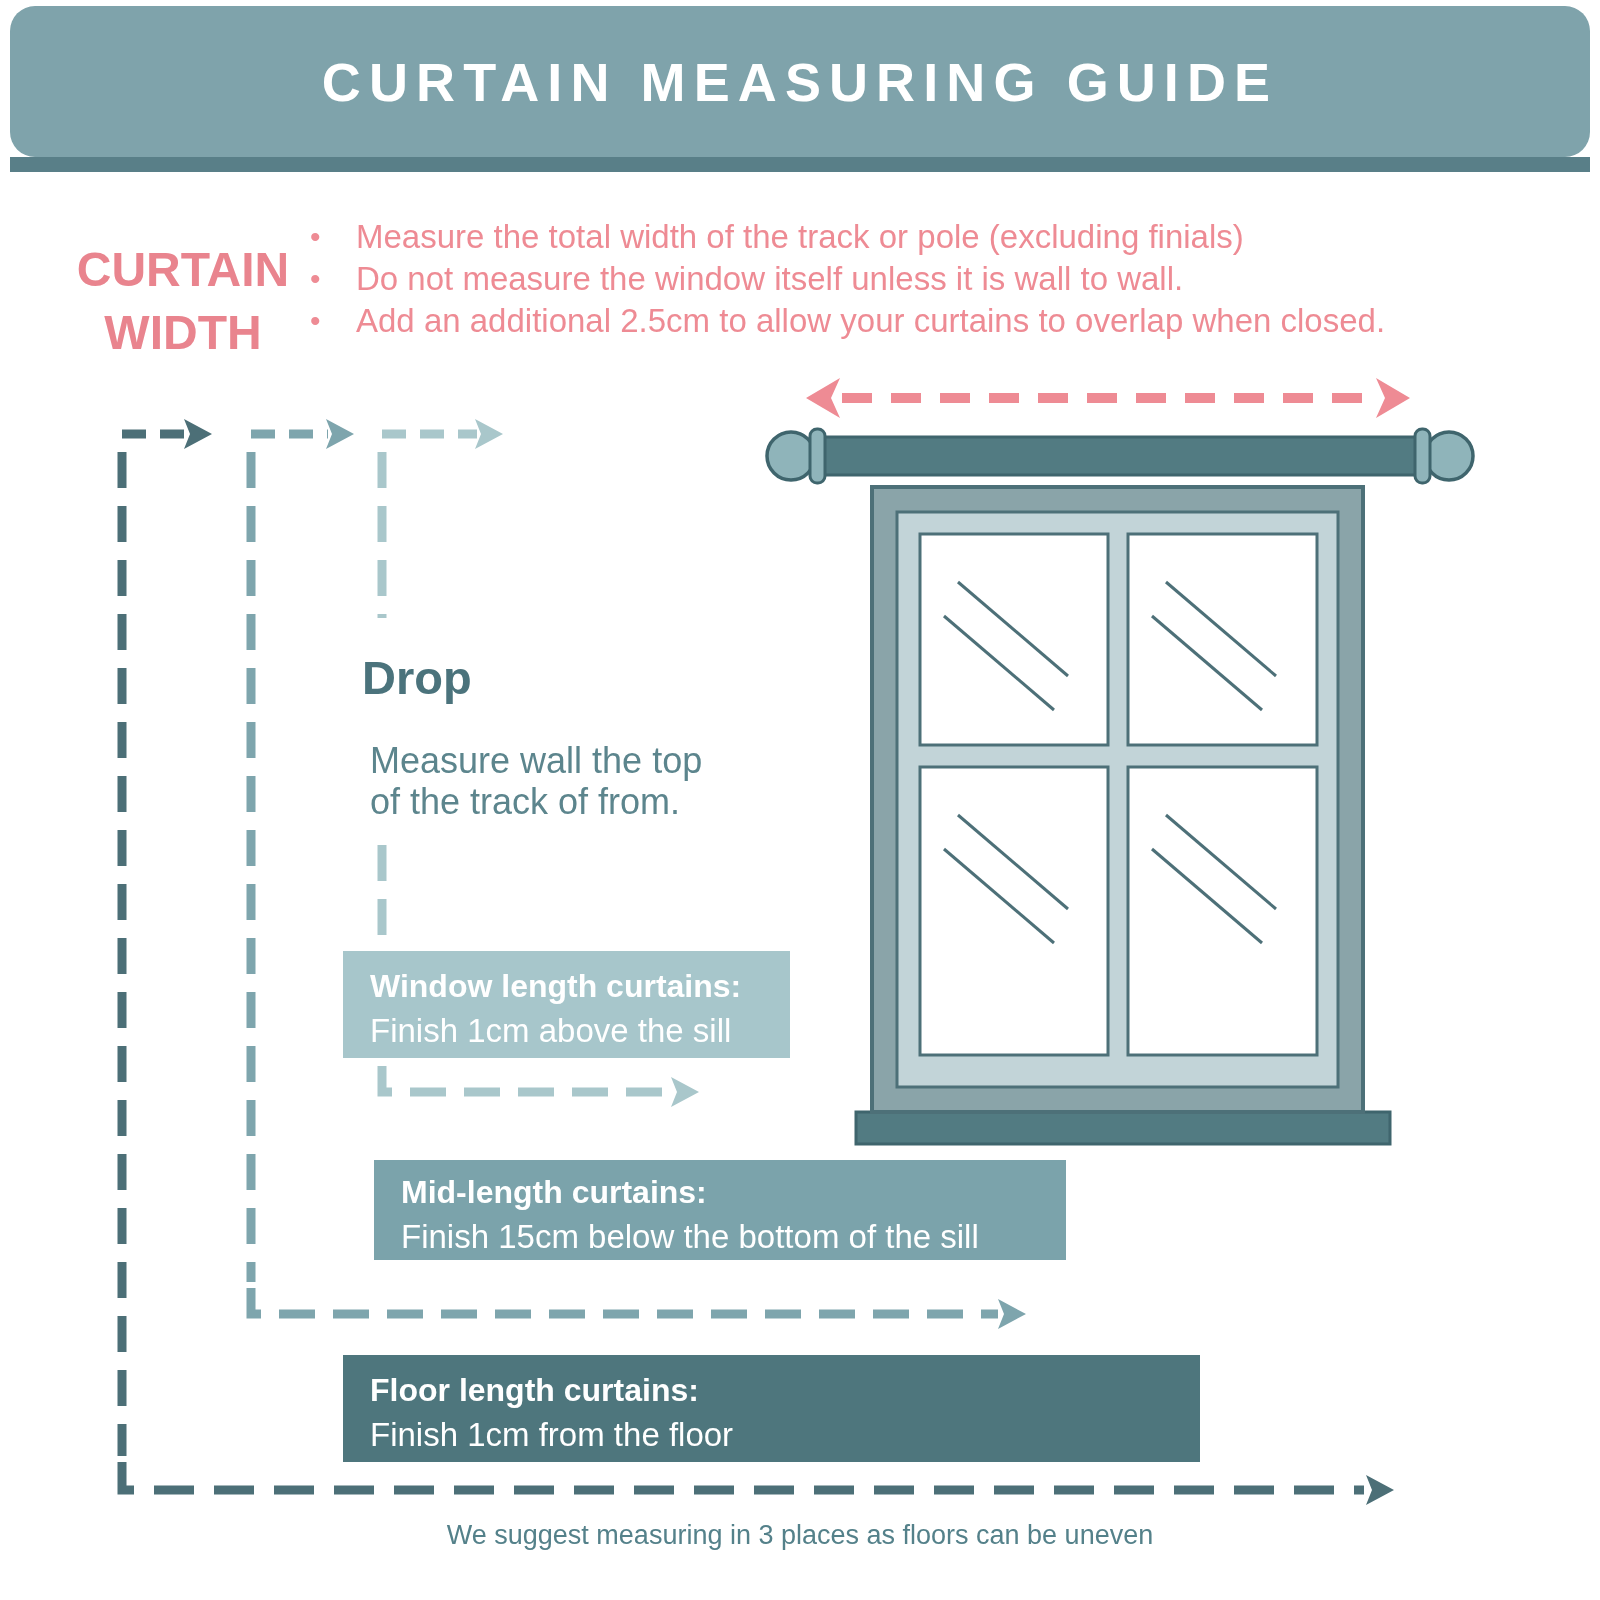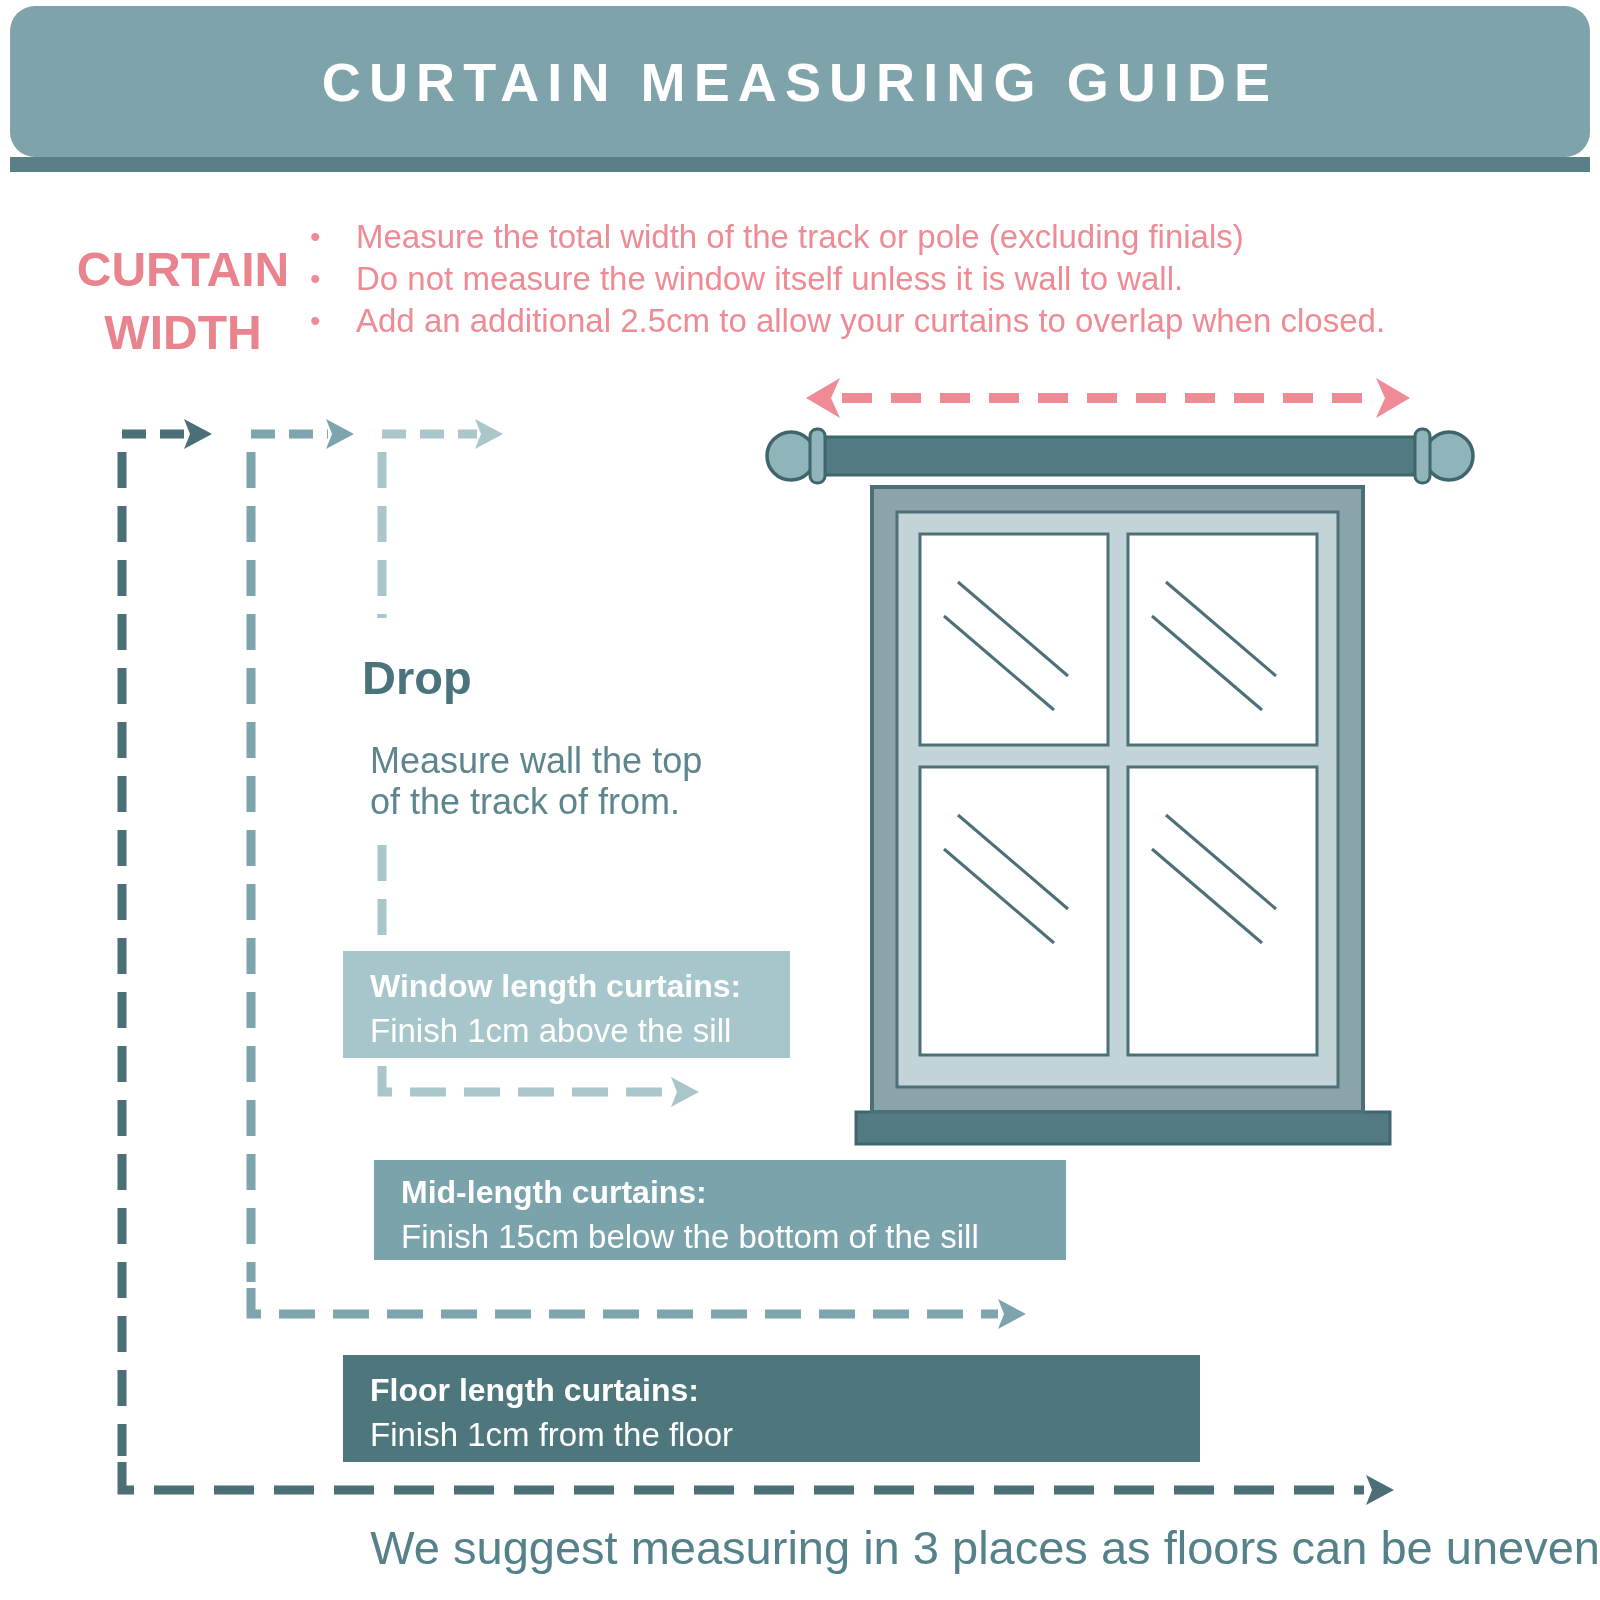--- a/index.html
+++ b/index.html
@@ -31,22 +31,22 @@
   .drop-body{position:absolute;left:370px;top:740px;color:var(--body_text);font-size:36px;line-height:41px;}
   
   .len-box{position:absolute;color:#ffffff;z-index:2;}
   .len-box .bt{font-size:32px;font-weight:bold;line-height:46px;white-space:nowrap;}
   .len-box .bs{font-size:33px;font-weight:normal;line-height:44px;white-space:nowrap;}
   #box-window{left:343px;top:951px;width:447px;height:107px;background:var(--box_window);padding:12px 0 0 27px;box-sizing:border-box;}
   #box-mid{left:343px;top:1160px;width:692px;height:100px;background:var(--box_mid);padding:9px 0 0 27px;box-sizing:border-box;margin-left:31px;}
   #box-floor{left:343px;top:1355px;width:857px;height:107px;background:var(--box_floor);padding:12px 0 3px 27px;box-sizing:border-box;}
   
   .footer-note{
-    position:absolute;left:0;right:0;top:1520px;text-align:right;
-    color:var(--footer_text);font-size:47px;
+    position:absolute;left:0;right:0;top:1520px;text-align:center;
+    color:var(--footer_text);font-size:27px;
   }
   
   #art{position:absolute;left:0;top:0;z-index:1;}
   .pink-dash{stroke:var(--pink);stroke-width:10;stroke-dasharray:30 19;fill:none;}
   .pink-head{fill:var(--pink);stroke:none;}
   .d1{stroke:var(--teal_dark);}  .h1{fill:var(--teal_dark);}
   .d2{stroke:var(--teal_mid);}   .h2{fill:var(--teal_mid);}
   .d3{stroke:var(--teal_light);} .h3{fill:var(--teal_light);}
   .mline{stroke-width:9;fill:none;}
   .vdash{stroke-dasharray:36 18;}

